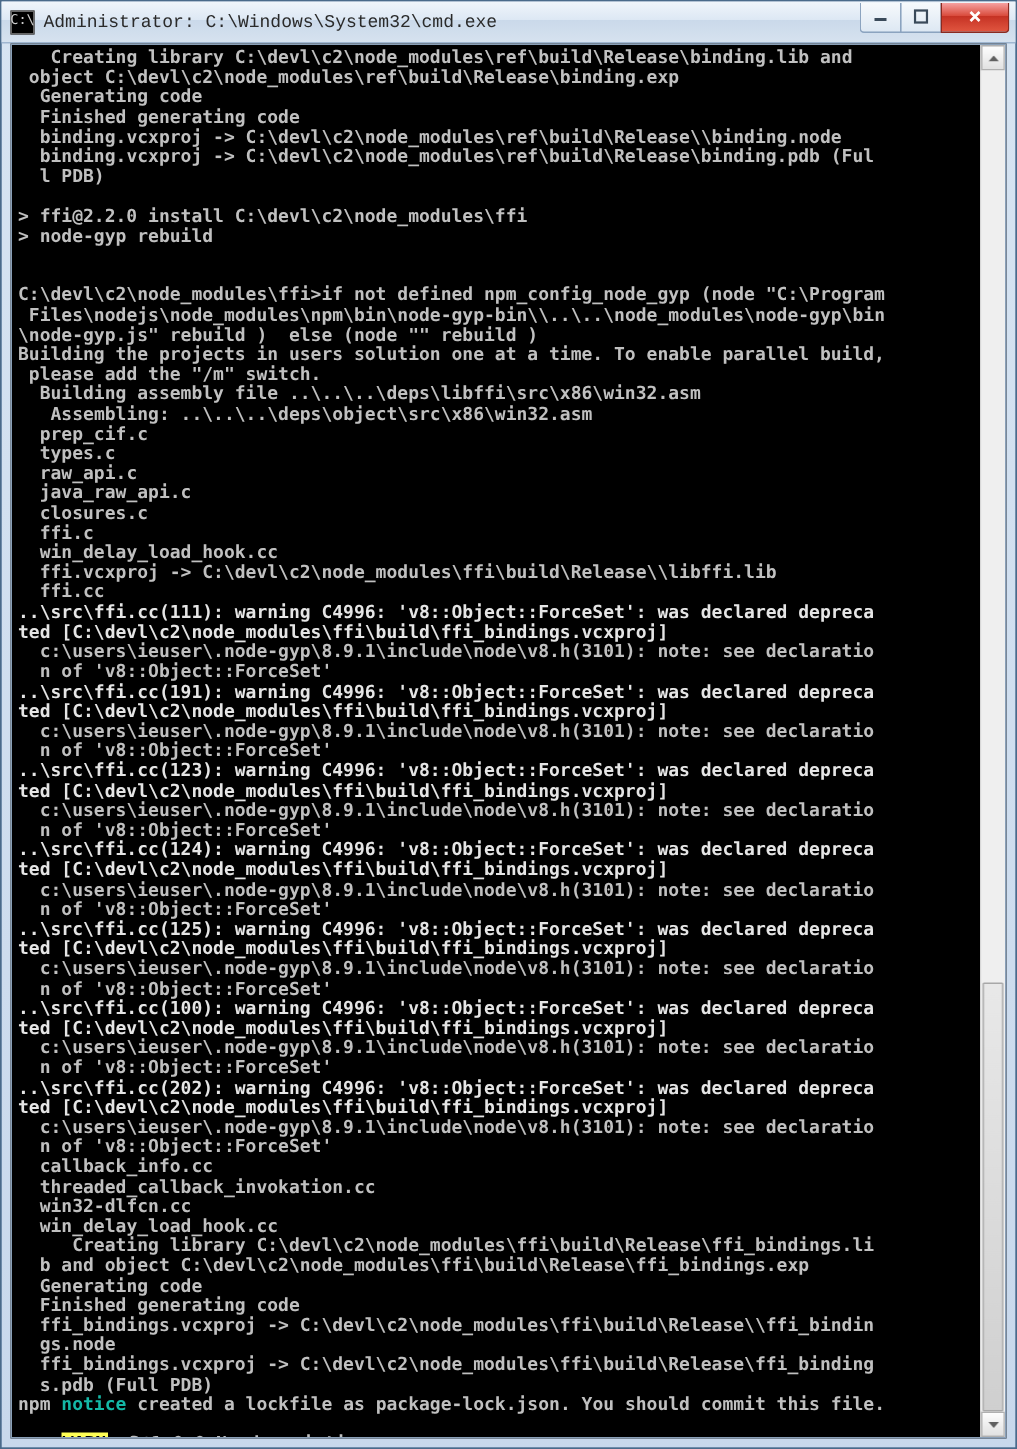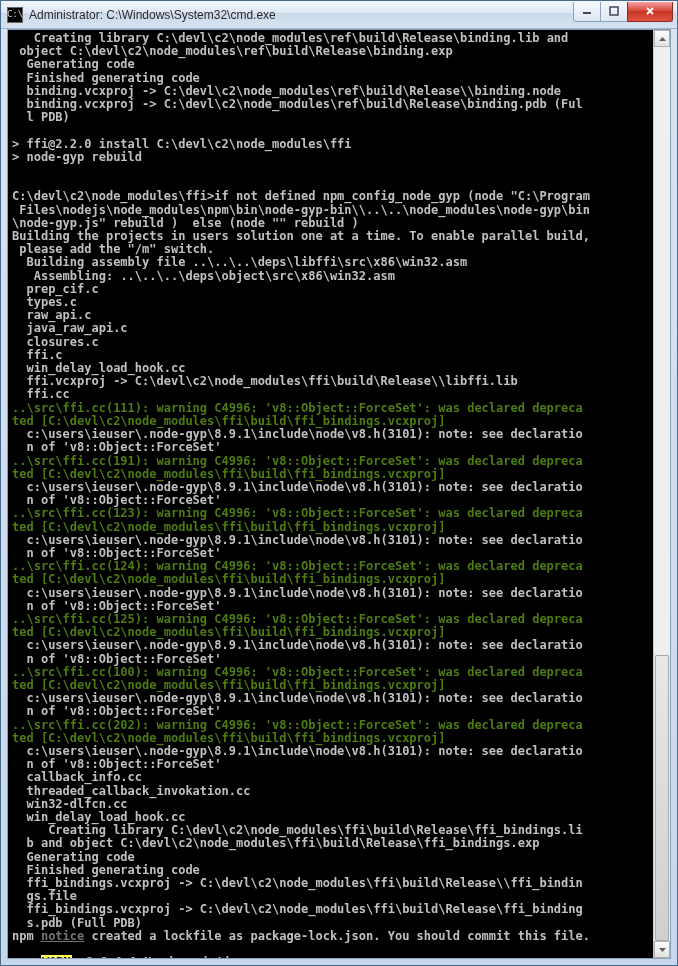--- a/index.html
+++ b/index.html
@@ -16,21 +16,21 @@
     display: flex; align-items: center;
     padding: 0 0 0 6px;
     border-bottom: 1px solid #9fb6d0;
   }
   .titlebar .cmd-icon {
     width: 16px; height: 16px; margin-right: 6px;
     display: flex; align-items: center; justify-content: center;
     background: #000; border: 1px solid #666;
     font: 9px/1 Consolas, monospace; color: #ccc;
   }
-  .titlebar .title { font-size: 12px; color: #2a2a2a; flex: 1; white-space: nowrap; overflow: hidden; }
+  .titlebar .title { font-size: 12px; color: #2a2a2a; flex: 1; white-space: nowrap; overflow: hidden; font-family: Liberation Mono, monospace; }
   .win-btns { display: flex; height: 20px; margin-right: 4px; margin-top:-6px;}
   .win-btn {
     width: 28px; height: 20px;
     border: 1px solid #8ba3bf; border-top: none;
     background: linear-gradient(to bottom, #f6f9fc, #dde8f3);
     display: flex; align-items: center; justify-content: center;
     margin-left: -1px;
     font-size: 10px; color: #3a4a5a;
   }
   .win-btn.min { border-bottom-left-radius: 3px; }
@@ -46,24 +46,24 @@
     position: relative; overflow: hidden;
   }
   .console {
     position: absolute; inset: 0;
     font: bold 12px/13.2px Consolas, "Lucida Console", monospace;
     color: #c0c0c0;
     white-space: pre-wrap; word-break: break-all;
     padding: 2px 2px 2px 4px;
     overflow-y: auto;
   }
-  .y { color: #4d7c0f; }
+  .y { color: #e5e5e5; }
   .g { color: #c0c0c0; }
   .wB { background: #ffff55; color:#000; padding:0 1px; }
-  .notice { color:#737373; text-decoration: underline; }
+  .notice { color:#14b8a6; }
   .scrollbar {
     position: absolute; right: 0; top: 0; bottom: 0; width: 17px;
     background: #f0f0f0; border-left: 1px solid #c8c8c8;
     display: flex; flex-direction: column;
   }
   .sb-btn { height: 17px; background: linear-gradient(#fdfdfd,#e1e1e1); border:1px solid #b0b0b0; display:flex; align-items:center; justify-content:center; }
   .sb-track { flex:1; position:relative; background:#efefef; }
   .sb-thumb { position:absolute; left:1px; right:1px; background: linear-gradient(#e8e8e8,#cfcfcf); border:1px solid #a8a8a8; border-radius:1px;}
 </style>
 </head>
@@ -150,21 +150,21 @@
 <span class="g">  n of 'v8::Object::ForceSet'</span>
 <span class="g">  callback_info.cc</span>
 <span class="g">  threaded_callback_invokation.cc</span>
 <span class="g">  win32-dlfcn.cc</span>
 <span class="g">  win_delay_load_hook.cc</span>
 <span class="g">     Creating library C:\devl\c2\node_modules\ffi\build\Release\ffi_bindings.li</span>
 <span class="g">  b and object C:\devl\c2\node_modules\ffi\build\Release\ffi_bindings.exp</span>
 <span class="g">  Generating code</span>
 <span class="g">  Finished generating code</span>
 <span class="g">  ffi_bindings.vcxproj -&gt; C:\devl\c2\node_modules\ffi\build\Release\\ffi_bindin</span>
-<span class="g">  gs.file</span>
+<span class="g">  gs.node</span>
 <span class="g">  ffi_bindings.vcxproj -&gt; C:\devl\c2\node_modules\ffi\build\Release\ffi_binding</span>
 <span class="g">  s.pdb (Full PDB)</span>
 <span class="g">npm </span><span class="notice">notice</span><span class="g"> created a lockfile as package-lock.json. You should commit this file.</span>
 <span class="g"></span>
 <span class="g">npm </span><span class="wB">WARN</span><span class="g"> c2@1.0.0 No description</span>
 
 <span class="g"></span>
 
 
 <span class="g"></span>

